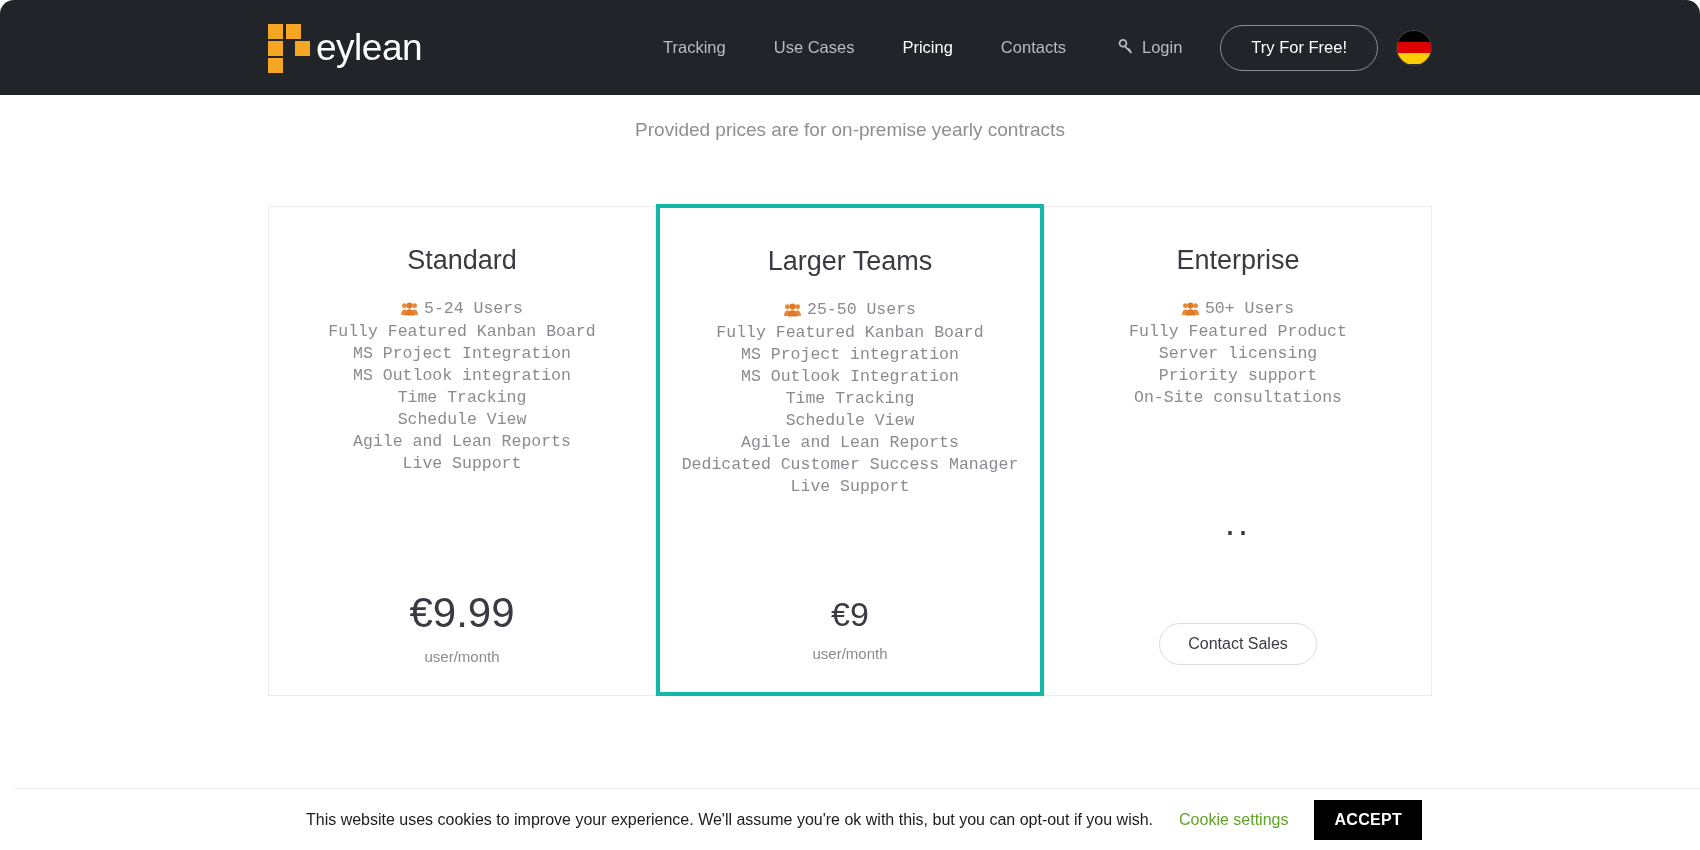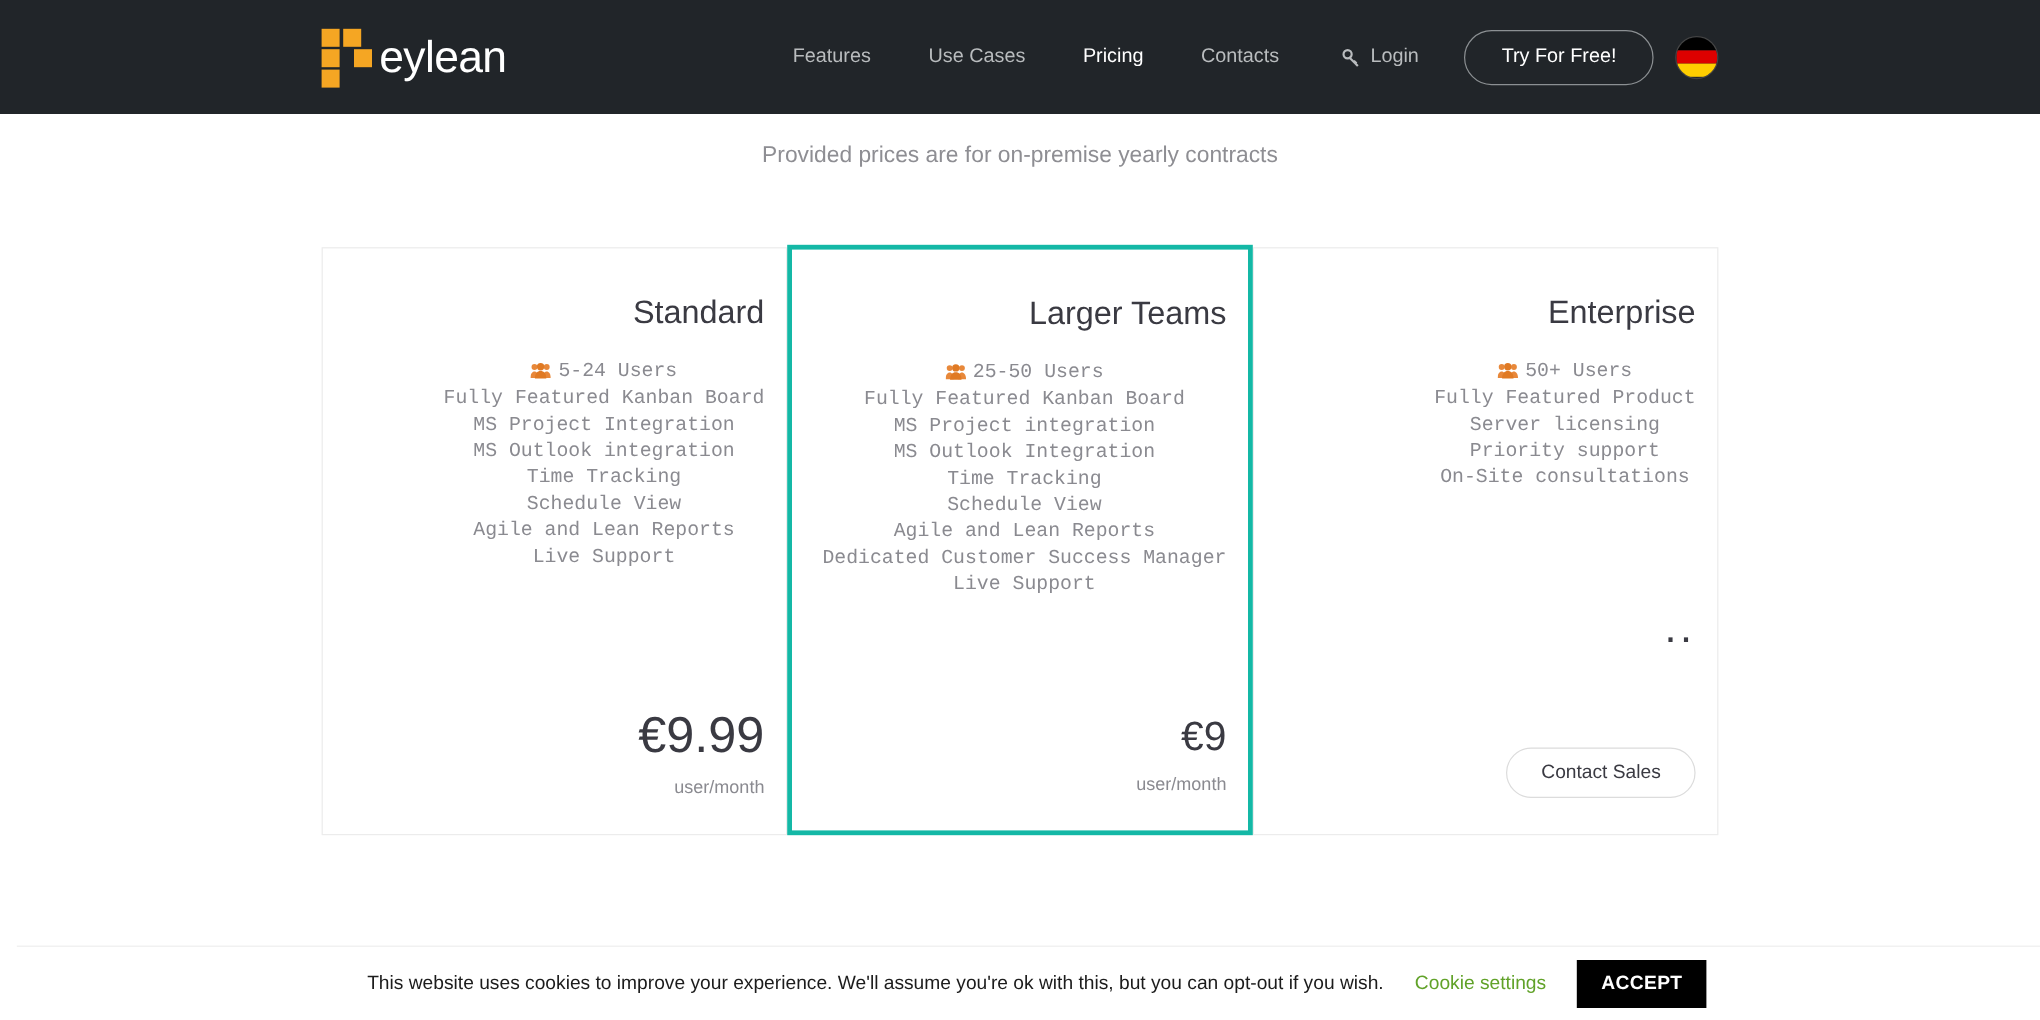--- a/index.html
+++ b/index.html
@@ -66,21 +66,21 @@
     font-size: 16.5px;
     text-decoration: none;
     padding: 0 24px;
     line-height: 95px;
     white-space: nowrap;
     cursor: pointer;
   }
   .nav-link.active { color: #ffffff; }
   .nav-login {
     display: flex;
-    align-items: center;
+    align-items: flex-start;
     gap: 8px;
     padding: 0 24px 0 28px;
     color: #b9bcbe;
     font-size: 16.5px;
     text-decoration: none;
     cursor: pointer;
   }
   .key-icon { display: block; width: 16px; height: 16px; }
   .btn-try {
     display: inline-flex;
@@ -136,21 +136,21 @@
     margin-top: 65px;
   }
   .plan-card {
     width: 388px;
     min-height: 470px;
     padding: 38px 18px 30px;
     background: #ffffff;
     border: 1px solid #ececec;
     display: flex;
     flex-direction: column;
-    align-items: flex-end;
+    align-items: center;
     text-align: center;
   }
   .plan-card.featured {
     border: 4px solid #14b8a6;
     min-height: 492px;
     margin-top: -2px;
     position: relative;
     z-index: 2;
   }
   .plan-name {
@@ -234,42 +234,42 @@
     background: #000000;
     color: #ffffff;
     border: none;
     font-size: 16px;
     font-weight: 700;
     letter-spacing: 0.3px;
     padding: 11px 20px;
     font-family: "Liberation Sans", sans-serif;
     cursor: pointer;
   }
-  .page-wrap { position: relative; width: 1700px; height: 850px; overflow: hidden; }
+  .page-wrap { position: relative; width: 1700px; height: 850px; overflow: hidden; border-radius: 14px; }
 </style>
 </head>
 <body>
 
 <div class="page-wrap">
 
   <header class="site-header">
 
     <a class="logo-wrap">
       <span class="logo-mark">
         <i class="s1"></i>
           <i class="s2"></i>
           <i class="s3"></i>
           <i class="s4"></i>
           <i class="s5"></i>
       </span>
       <span class="logo-text">eylean</span>
     </a>
 
     <nav class="main-nav">
-      <a class="nav-link">Features</a>
+      <a class="nav-link">Tracking</a>
       <a class="nav-link">Use Cases</a>
       <a class="nav-link active">Pricing</a>
       <a class="nav-link">Contacts</a>
 
       <a class="nav-login">
         <svg class="key-icon" viewBox="0 0 16 16">
           <g fill="#b9bcbe">
             <circle cx="5" cy="5.2" r="3.4" fill="none" stroke="#b9bcbe" stroke-width="1.8"></circle>
             <path d="M7.3 7.5 L14.2 14.4 L12.9 15.6 L6.1 8.8 Z"></path>
             <rect x="10.6" y="10.0" width="1.6" height="3.2" transform="rotate(-45 11.4 11.6)"></rect>

